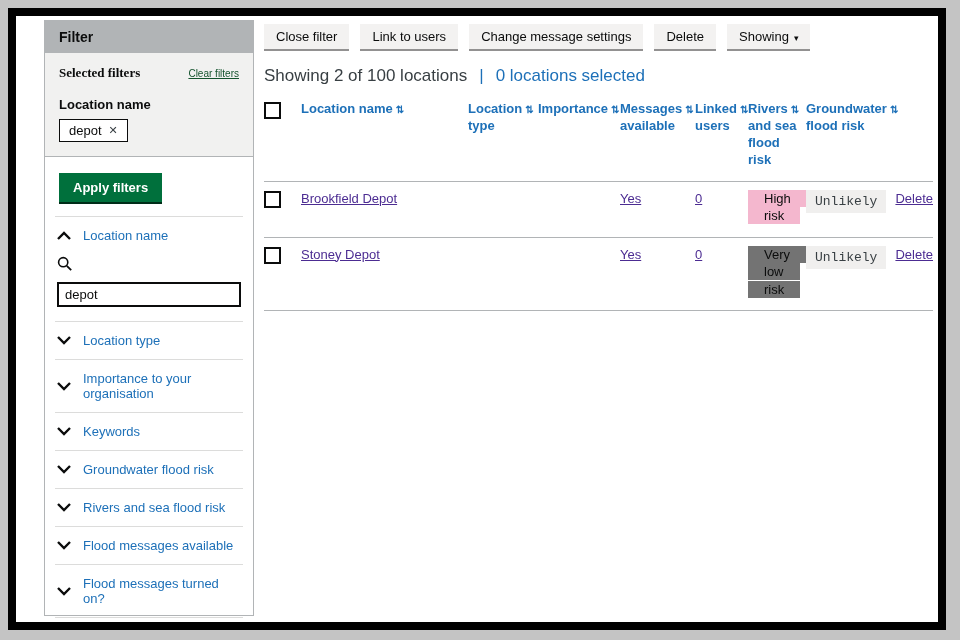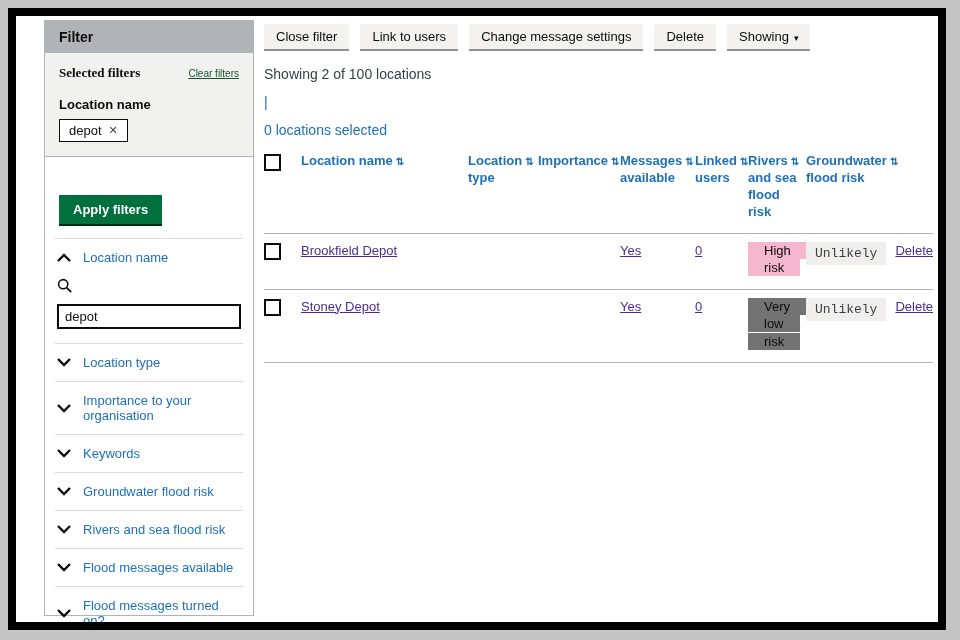--- a/index.html
+++ b/index.html
@@ -22,21 +22,21 @@
   }
   .selected-row { display:flex; justify-content:space-between; align-items:baseline; }
   .selected-title { font-size:13px; font-weight:bold; color:#0b0c0c;font-family:Liberation Serif, serif; }
   .clear-link { font-size:10px; color:#14532d; text-decoration:underline; cursor:pointer; }
   .sel-group-label { font-size:13px; font-weight:bold; margin-top:16px; color:#0b0c0c; }
   .filter-tag {
     display:inline-flex; align-items:center; gap:7px; margin-top:7px;
     background:#fff; border:1px solid #0b0c0c; padding:3px 9px; font-size:13px; color:#0b0c0c;
   }
   .filter-tag .x { font-size:11px; color:#383f43; cursor:pointer; }
-  .apply-area { padding:16px 14px 14px 14px;margin-top:22px; }
+  .apply-area { padding:16px 14px 14px 14px; }
   .apply-btn {
     background:#00703c; color:#fff; border:none; font-weight:bold; font-size:13px;
     padding:7px 14px; cursor:pointer; box-shadow:0 2px 0 #002d18;
     font-family:"Liberation Sans", sans-serif;
   }
   .acc { padding:0 10px; }
   .acc-divider { border-top:1px solid #dcdcdb; }
   .acc-item { display:flex; align-items:center; gap:12px; padding:11px 2px; cursor:pointer; }
   .acc-label { font-size:13px; color:#1d70b8; }
   .chev { flex:0 0 auto; display:inline-flex; }
@@ -48,21 +48,21 @@
   }
   
   .main { position:absolute; left:248px; top:4px; right:10px; bottom:4px; }
   .toolbar { display:flex; gap:11px; padding-top:4px; }
   .gbtn {
     background:#f3f2f1; color:#0b0c0c; border:none; font-size:13px; padding:5px 12px;
     box-shadow:0 2px 0 #929191; cursor:pointer; font-family:"Liberation Sans", sans-serif;
     white-space:nowrap;
   }
   .gbtn .caret { font-size:9px; margin-left:5px; }
-  .summary { margin-top:17px; font-size:14px; color:#383f43; display:flex; gap:12px; align-items:baseline;flex-direction:column; }
+  .summary { margin-top:17px; font-size:17px; color:#383f43; display:flex; gap:12px; align-items:baseline; }
   .summary .sep { color:#1d70b8; }
   .summary .sel-link { color:#1d70b8; cursor:pointer; }
   table.loc { margin-top:15px; border-collapse:collapse; table-layout:fixed; width:669px; }
   table.loc col.c-check { width:37px; }
   table.loc col.c-name { width:167px; }
   table.loc col.c-type { width:70px; }
   table.loc col.c-imp { width:82px; }
   table.loc col.c-msg { width:75px; }
   table.loc col.c-link { width:53px; }
   table.loc col.c-riv { width:58px; }

